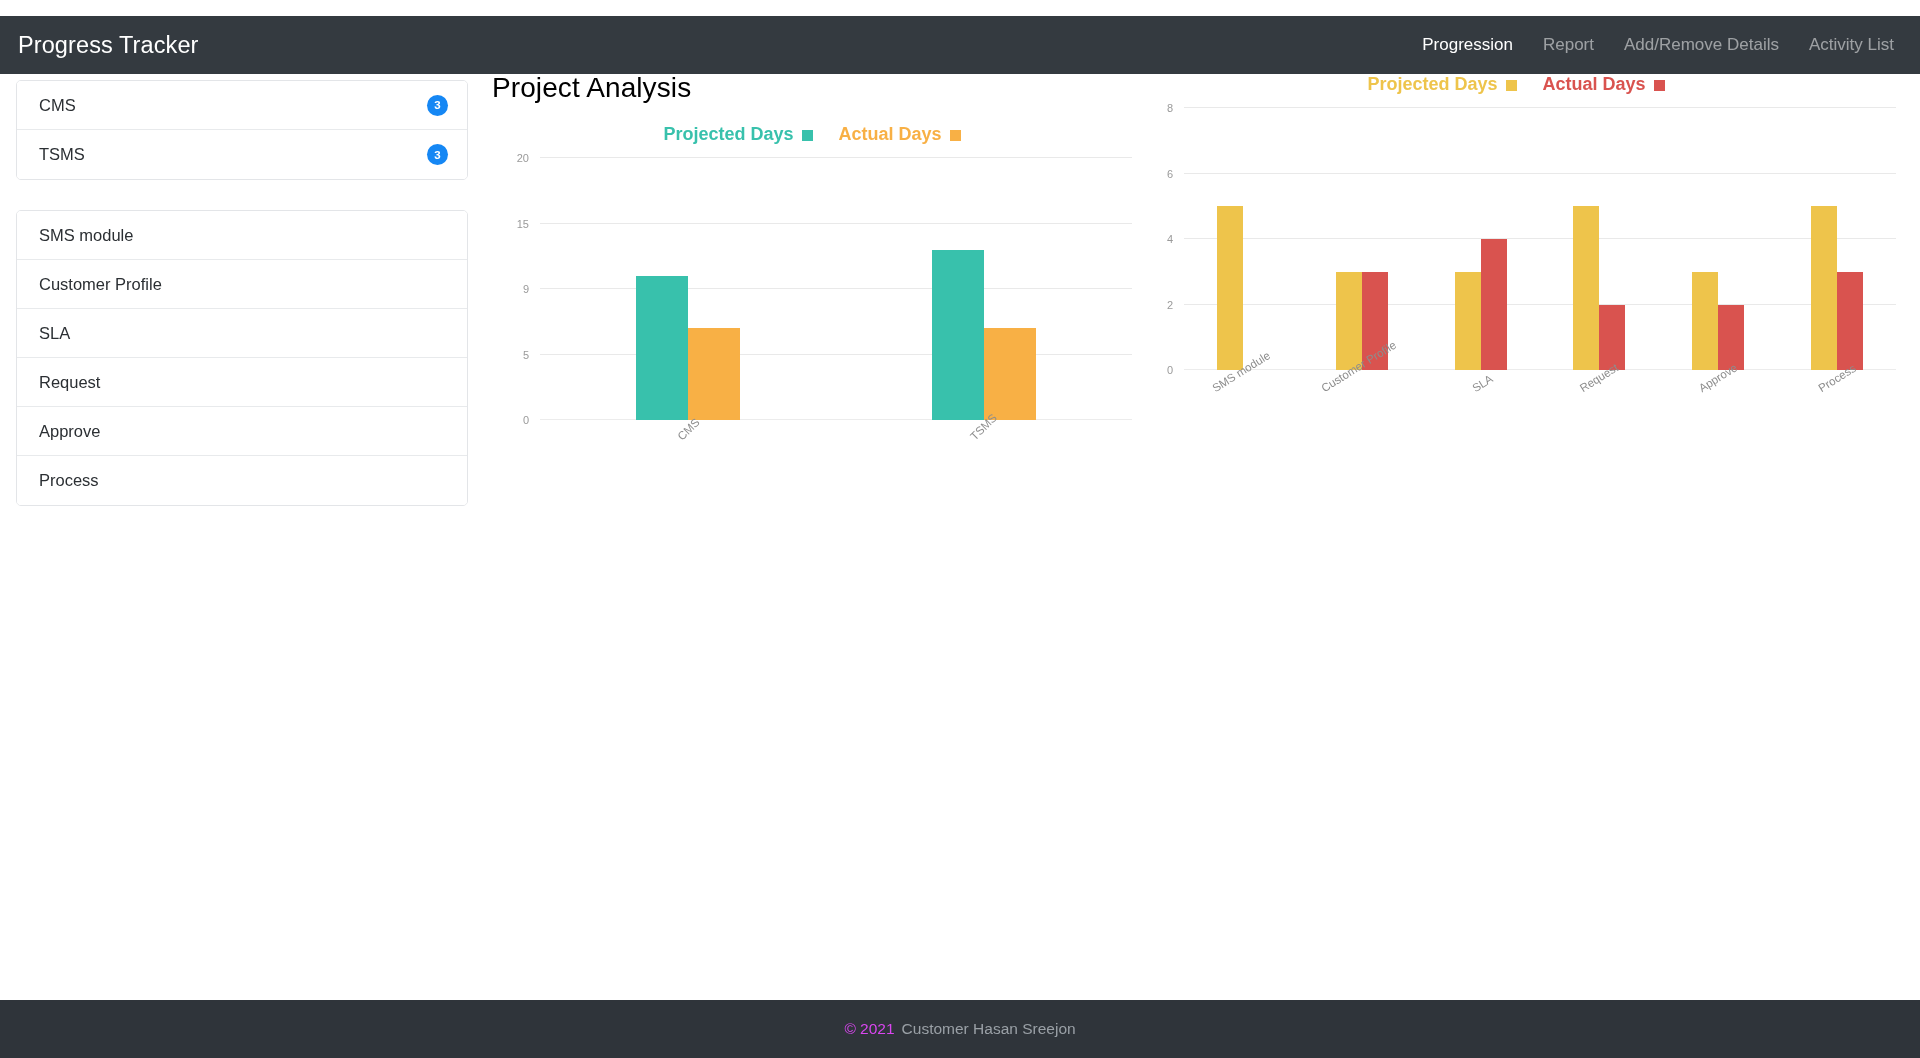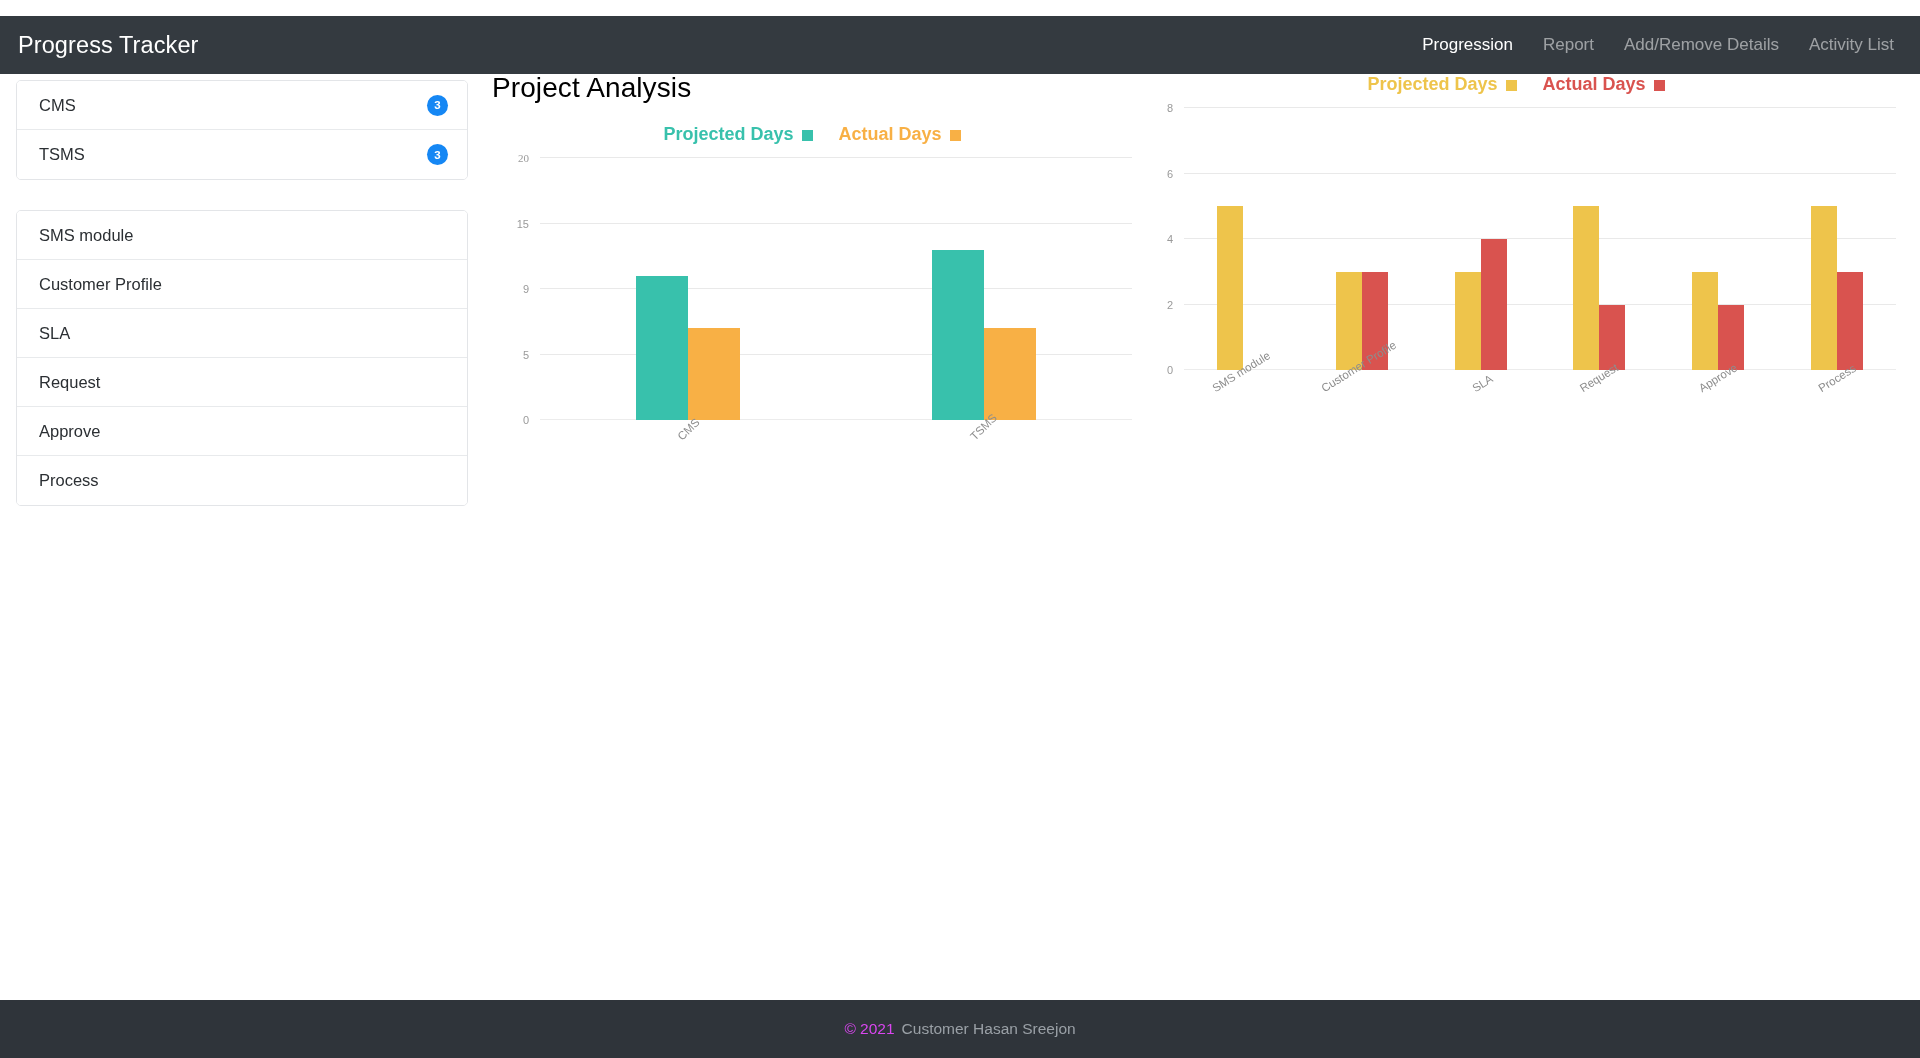--- a/index.html
+++ b/index.html
@@ -270,21 +270,21 @@
   <div class="plot">
       <div class="gridline base" style="bottom: 0%;"></div>
       <div class="ytick" style="bottom: 0%; transform: translateY(50%);">0</div>
       <div class="gridline" style="bottom: 25%;"></div>
       <div class="ytick" style="bottom: 25%; transform: translateY(50%);">5</div>
       <div class="gridline" style="bottom: 50%;"></div>
       <div class="ytick" style="bottom: 50%; transform: translateY(50%);">9</div>
       <div class="gridline" style="bottom: 75%;"></div>
       <div class="ytick" style="bottom: 75%; transform: translateY(50%);">15</div>
       <div class="gridline" style="bottom: 100%;"></div>
-      <div class="ytick" style="bottom: 100%; transform: translateY(50%); font-family: Liberation Serif, serif;">20</div>
+      <div class="ytick" style="bottom: 100%; transform: translateY(50%);">20</div>
       <div class="bars">
         <div class="bar-group">
           <div class="bar" style="width: 52px; background: rgb(56, 193, 172); height: 55%;"></div>
           <div class="bar" style="width: 52px; background: rgb(248, 176, 69); height: 35%;"></div>
         </div>
         <div class="bar-group">
           <div class="bar" style="width: 52px; background: rgb(56, 193, 172); height: 65%;"></div>
           <div class="bar" style="width: 52px; background: rgb(248, 176, 69); height: 35%;"></div>
         </div>
       </div>

